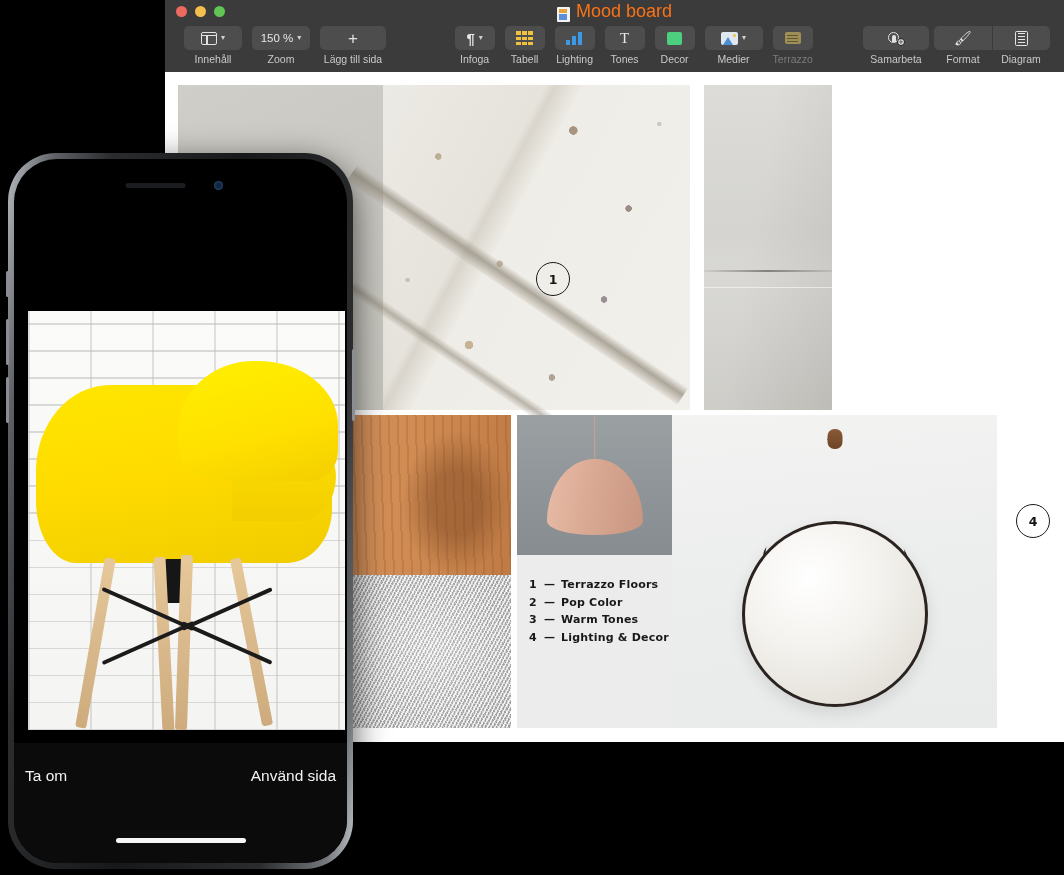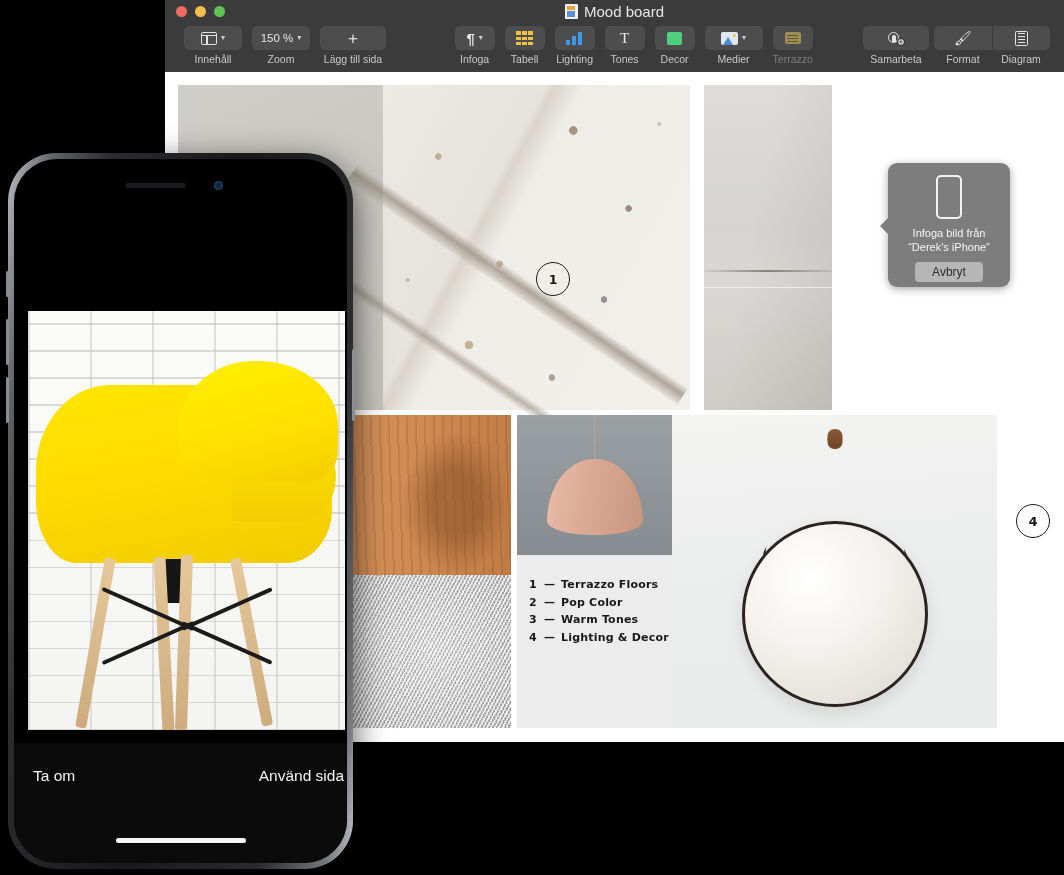--- a/index.html
+++ b/index.html
@@ -19,21 +19,21 @@
   }
   .titlebar {
     position: relative; height: 22px; background: #3b3b3b;
     display: flex; align-items: center; justify-content: center;
   }
   .traffic { position: absolute; left: 11px; top: 6px; display: flex; gap: 8px; }
   .light { width: 11px; height: 11px; border-radius: 50%; }
   .light.red { background: #ec6a5f; }
   .light.yellow { background: #f4bd4f; }
   .light.green { background: #61c555; }
-  .doc-title { display: flex; align-items: center; gap: 6px; font-size: 15px; color: #e5e5e5; }
+  .doc-title { display: flex; align-items: flex-end; gap: 6px; font-size: 18px; color: #f97316; }
   .doc-icon {
     width: 13px; height: 15px; background: #f3f3f3; border-radius: 1px;
     position: relative; overflow: hidden; flex: 0 0 auto;
   }
   .doc-icon::before {
     content:""; position:absolute; left:2px; top:2px; width:8px; height:4px;
     background:#e8a23b;
   }
   .doc-icon::after {
     content:""; position:absolute; left:2px; top:7px; width:8px; height:6px;
@@ -342,21 +342,21 @@
   .w2 { left: 70px; top: 330px; width: 100px; transform: rotate(-24deg); }
   .w3 { left: 150px; top: 296px; width: 98px; transform: rotate(-24deg); }
   .w4 { left: 150px; top: 330px; width: 98px; transform: rotate(24deg); }
   .hub { position:absolute; left: 136px; top: 248px; width: 22px; height: 44px; background:#161616; border-radius: 3px; }
 
   .phone-bar {
     position: absolute; left: 0; bottom: 0; width: 100%; height: 120px;
     background: #0b0b0b;
   }
   .phone-bar-row {
-    position: absolute; left: 8px; top: 24px; width: 100%;
+    position: absolute; left: 0; top: 24px; width: 100%;
     display: flex; justify-content: space-between; padding: 0 11px;
   }
   .phone-bar-row span { color: #f2f2f2; font-size: 15.5px; }
   .home-indicator {
     position: absolute; left: 50%; bottom: 20px; transform: translateX(-50%);
     width: 130px; height: 5px; border-radius: 3px; background: #f6f6f6;
   }
 </style>
 </head>
 <body>
@@ -572,26 +572,20 @@
         </div>
 
 
         <div class="badge" id="badge1">1</div>
 
         <div class="badge" id="badge4">4</div>
       </div>
     </div>
   </div>
 
-  <div class="popover">
-    <div class="phone-glyph"></div>
-    <div class="popover-text">Infoga bild från
-“Derek's iPhone”</div>
-    <button class="popover-btn">Avbryt</button>
-  </div>
 
   <div class="iphone">
     <div class="btn-side btn-silent"></div>
     <div class="btn-side btn-vol-up"></div>
     <div class="btn-side btn-vol-dn"></div>
     <div class="btn-side btn-power"></div>
 
     <div class="iphone-inner">
       <div class="notch-speaker"></div>
       <div class="notch-cam"></div>

